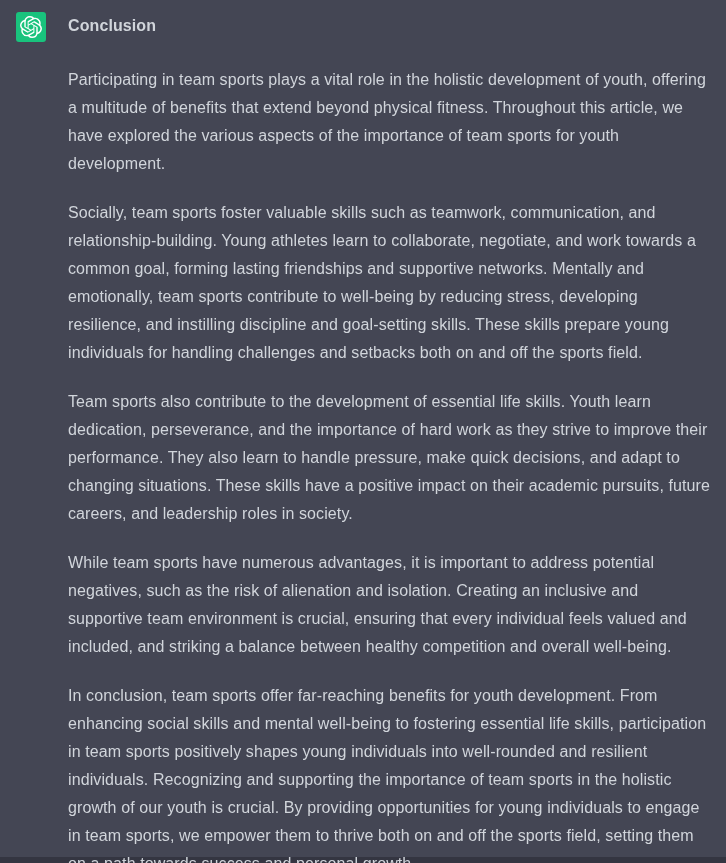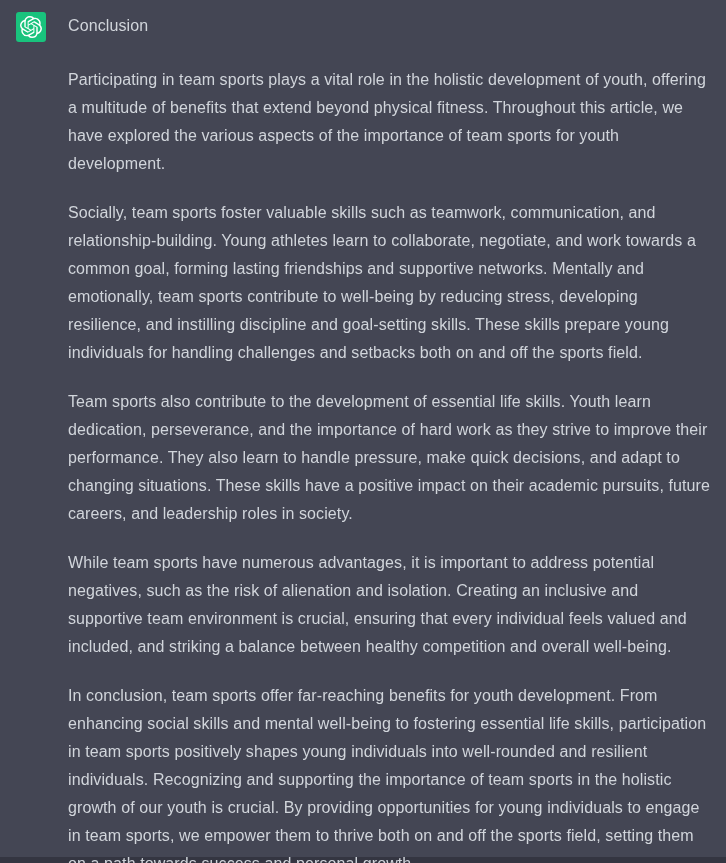--- a/index.html
+++ b/index.html
@@ -39,21 +39,21 @@
     width: 644px;
     color: #d1d5db;
     font-size: 16px;
     line-height: 28px;
     letter-spacing: 0.1px;
   }
 
   .heading {
     margin: 0 0 26px 0;
     font-size: 16px;
-    font-weight: 400;
+    font-weight: 700;
     line-height: 28px;
     color: #d1d5db;
   }
 
   .paragraphs p {
     margin: 0 0 21px 0;
   }
   .paragraphs p:last-child { margin-bottom: 0; }
 
   .page-bottom-strip {

